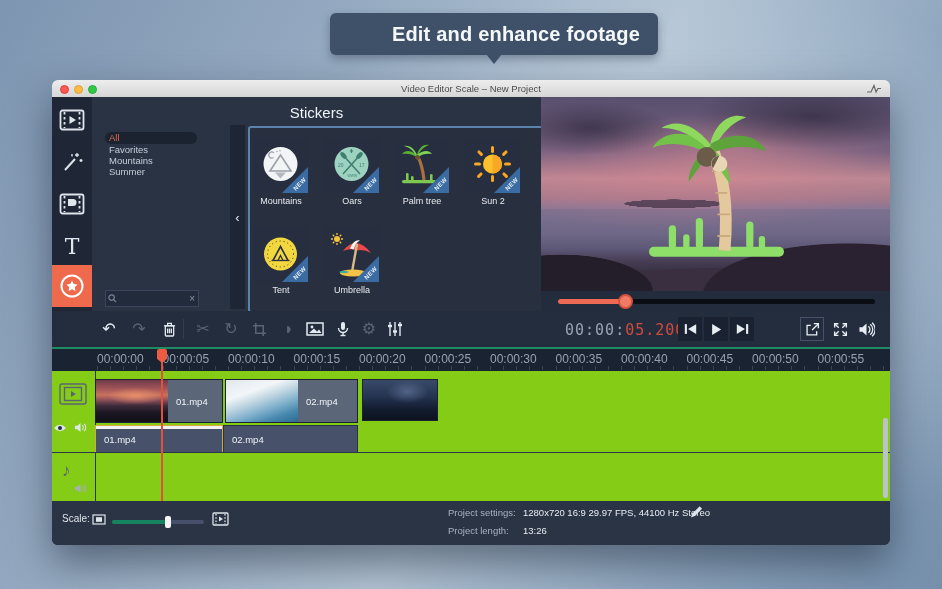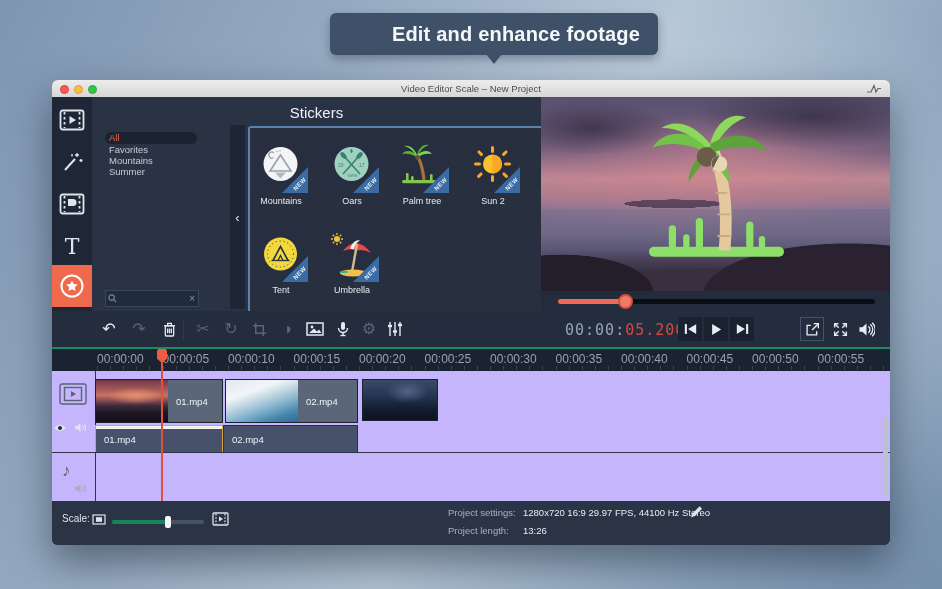--- a/index.html
+++ b/index.html
@@ -70,21 +70,21 @@
   .vsep{position:absolute;top:8px;width:1px;height:20px;background:#323c4f;}
   .timecode{font-family:"DejaVu Sans Mono",monospace;font-size:15px;letter-spacing:1px;}
   .tc-main{color:#97a2b2;} .tc-frac{color:#d14b3e;}
   .transport{width:24px;height:24px;background:#1a2232;display:flex;align-items:center;justify-content:center;cursor:pointer;}
 
   
   .ruler{left:0;top:252px;width:838px;height:22px;background:#1a2332;}
   .tick{position:absolute;top:3px;font-size:12px;color:#97a1b2;}
   .minorticks{position:absolute;left:45px;right:4px;bottom:1px;height:4px;
      background:repeating-linear-gradient(90deg,#39445a 0 1px,transparent 1px 13.1px);}
-  .tracks{left:0;top:274px;width:838px;height:130px;background:#c4b5fd;}
+  .tracks{left:0;top:274px;width:838px;height:130px;background:#84cc16;}
   .gutterline{left:43px;top:0;width:1px;height:130px;background:#2c3547;}
   .lanesep{left:0;top:81px;width:838px;height:1px;background:#2c3547;}
   .clip{position:absolute;display:flex;overflow:hidden;border:1px solid #1c2330;box-sizing:border-box;cursor:pointer;}
   .clip .lab{flex:1;background:#5b6779;color:#f0f3f7;font-size:9.5px;display:flex;align-items:center;padding-left:8px;}
   .thumb{width:72px;height:100%;flex:none;}
   .th-sunset{background:radial-gradient(40px 12px at 55% 38%, rgba(240,150,110,.8), rgba(240,150,110,0) 70%),
       linear-gradient(to bottom,#6e3a4a 0%,#a5585a 22%,#c9735f 36%,#8a4e58 48%,#3a2a3a 62%,#1c1722 78%,#120f18 100%);}
   .th-ice{background:linear-gradient(160deg,#dfe8ee 0%,#f2f6f8 30%,#bcd3e0 48%,#7fb0cc 65%,#4788ad 82%,#2d6a93 100%);}
   .th-mtn{background:radial-gradient(30px 16px at 60% 30%, rgba(120,140,180,.5), rgba(120,140,180,0) 70%),
       linear-gradient(to bottom,#3a4a68 0%,#243350 42%,#141d30 72%,#0c1220 100%);}

